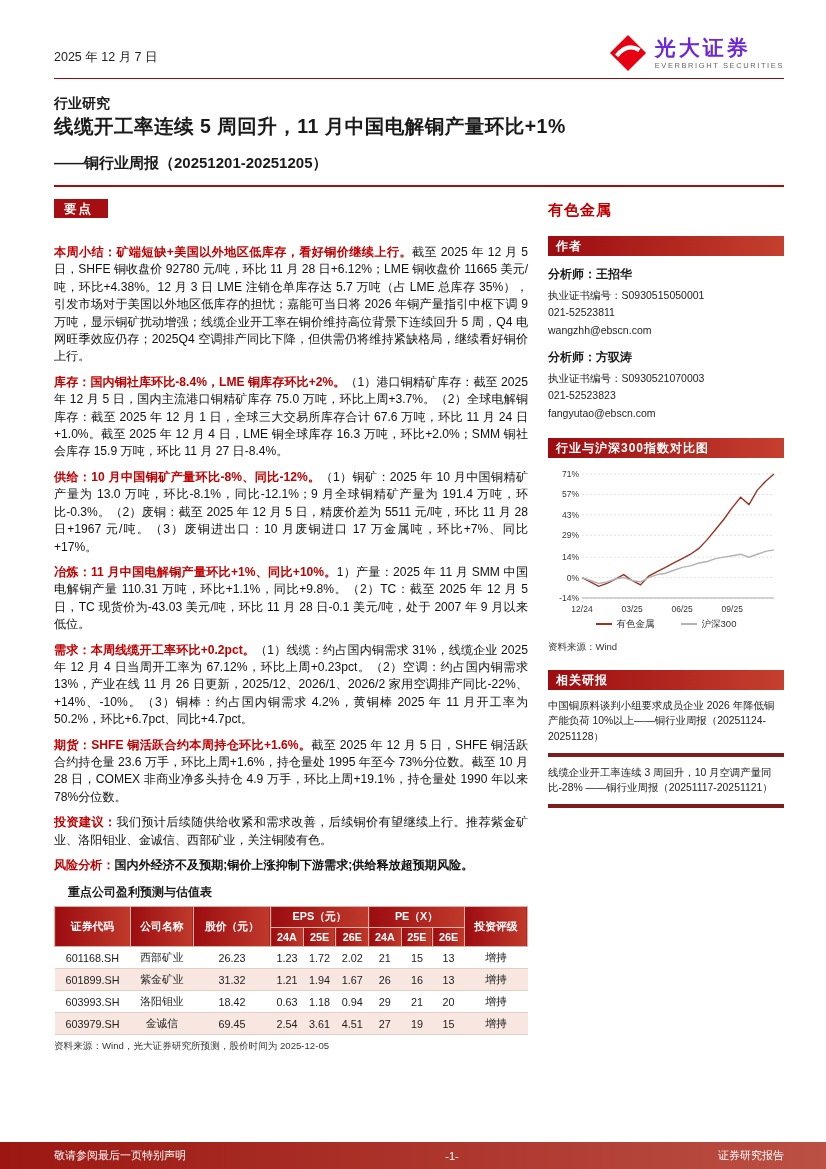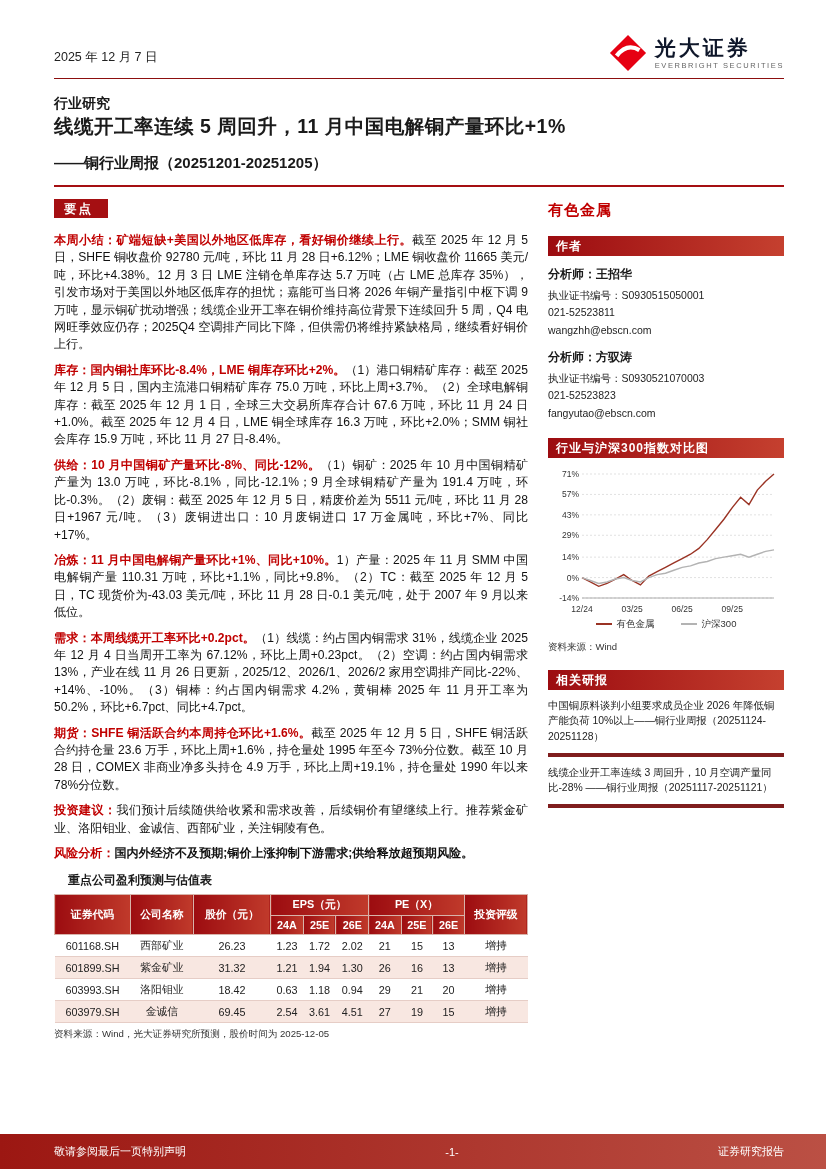--- a/index.html
+++ b/index.html
@@ -9,35 +9,35 @@
     font-family:"Liberation Sans","DejaVu Sans",sans-serif; color:#1a1a1a;
   }
   .page { padding:34px 42px 0 54px; }
 
   
   .top-row { display:flex; justify-content:space-between; align-items:flex-end; }
   .report-date { font-size:12.5px; color:#222; padding-bottom:6px; }
   .brand { display:flex; align-items:center; gap:8px; }
   .brand-mark { width:38px; height:38px; }
   .brand-text { display:flex; flex-direction:column; line-height:1.1; }
-  .brand-cn { font-size:21px; font-weight:bold; color:#0f172a; letter-spacing:3px; }
+  .brand-cn { font-size:21px; font-weight:bold; color:#6d28d9; letter-spacing:3px; }
   .brand-en { font-size:7.5px; color:#666; letter-spacing:1.6px; margin-top:3px; }
   .rule-top { border-top:1.5px solid #8c0e0e; margin-top:6px; }
   .category { font-size:14px; font-weight:bold; margin-top:16px; }
   .doc-title { font-size:19.5px; font-weight:bold; letter-spacing:0.5px; }
   .doc-subtitle { font-size:15px; font-weight:bold; margin-top:14px; }
   .rule-title { border-top:2px solid #a50f12; margin-top:12px; }
 
   
   .content { display:flex; gap:20px; margin-top:12px; }
   .col-left { width:474px; flex:none; }
   .col-right { flex:1; min-width:0; }
 
   
-  .badge-row { display:flex; align-items:flex-end; height:19px; margin-bottom:14px; }
+  .badge-row { display:flex; align-items:flex-end; height:19px; margin-bottom:26px; }
   .badge { background:#a50f12; color:#fff; font-size:12.5px; font-weight:bold;
            padding:2px 15px 0 10px; letter-spacing:2px; }
   .badge-fade { flex:1; background:linear-gradient(90deg,#a50f12,#e8a99b 55%,#ffffff 95%); }
   .kp-para { font-size:12.1px; line-height:1.44; text-align:justify; margin-bottom:8px; }
   .kp-lead { color:#c00000; font-weight:bold; }
   .kp-body { color:#111; }
   .kp-body.bold { font-weight:bold; }
 
   
   .table-title { font-size:12px; font-weight:bold; margin:10px 0 5px 14px; }
@@ -65,21 +65,21 @@
   svg.cmp { display:block; }
   svg.cmp text.tick { font-size:8.5px; fill:#333; font-family:"Liberation Sans",sans-serif; }
   .legend-row { display:flex; justify-content:center; gap:26px; font-size:9.5px; color:#333; margin-top:2px; }
   .legend-entry { display:flex; align-items:center; gap:5px; }
   .legend-swatch { width:16px; height:2px; display:inline-block; }
   .chart-source { font-size:9.5px; color:#333; margin-top:10px; }
   .report-item { font-size:10.4px; line-height:1.5; padding:8px 0; border-bottom:4px solid #7f1d1d; color:#222; }
 
   
   .footer {
-    position:absolute; left:0; bottom:0; width:826px; height:35px;
+    position:absolute; left:0; bottom:0; width:826px; height:27px;
     background:linear-gradient(90deg,#9c1712,#bb5044); color:#fff;
     display:flex; align-items:center; justify-content:space-between;
     padding:0 42px 0 54px; font-size:11px;
   }
 </style>
 </head>
 <body>
 
 <div class="page">
 
@@ -154,21 +154,21 @@
               <td>15</td>
               <td>13</td>
               <td>增持</td>
             </tr>
             <tr>
               <td>601899.SH</td>
               <td>紫金矿业</td>
               <td>31.32</td>
               <td>1.21</td>
               <td>1.94</td>
-              <td>1.30</td>
+              <td>1.67</td>
               <td>26</td>
               <td>16</td>
               <td>13</td>
               <td>增持</td>
             </tr>
             <tr>
               <td>603993.SH</td>
               <td>洛阳钼业</td>
               <td>18.42</td>
               <td>0.63</td>

